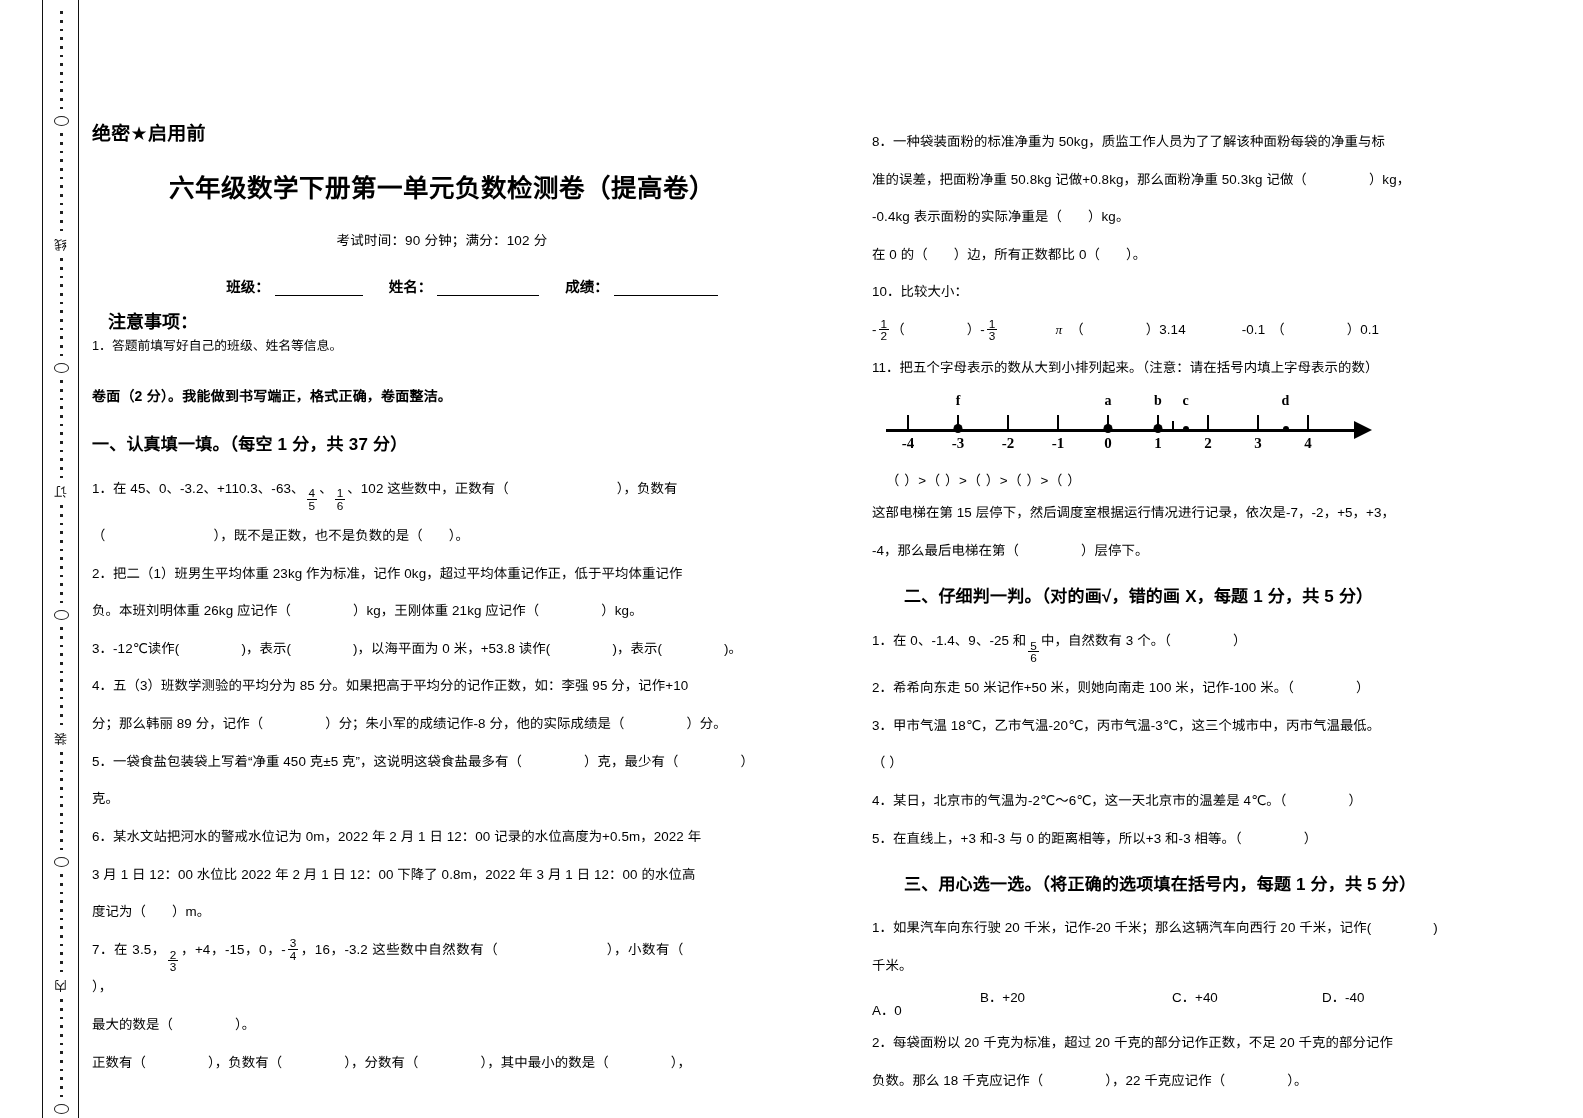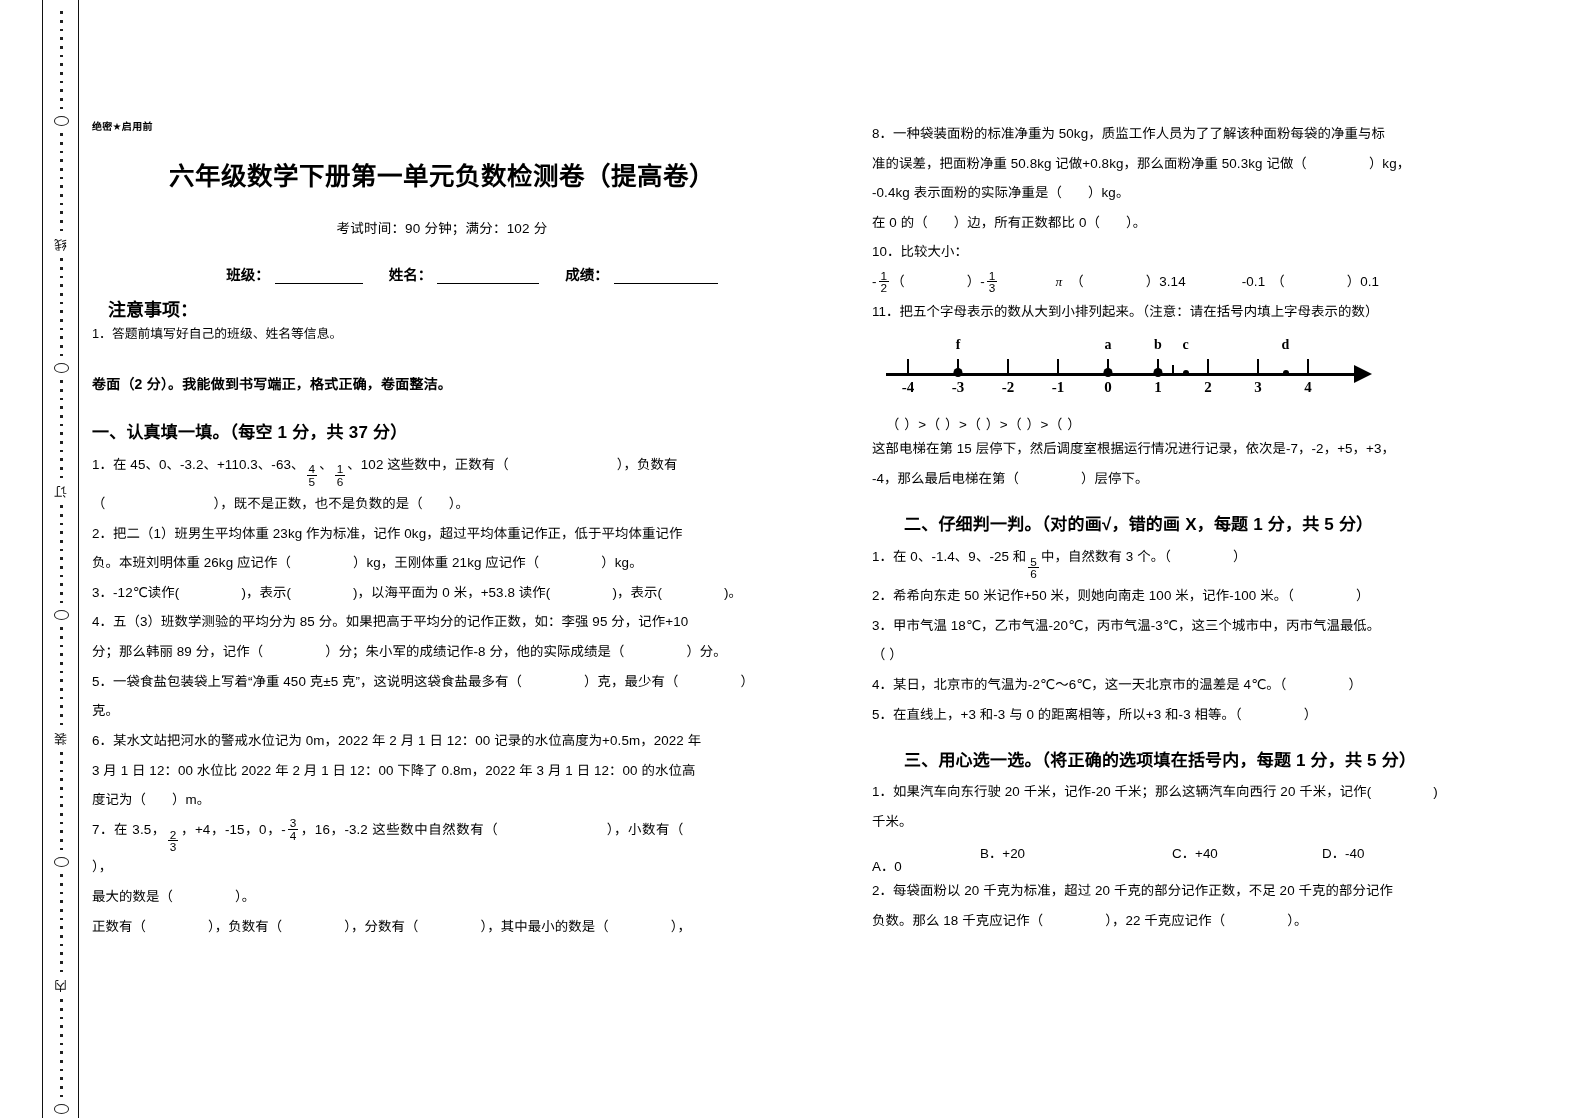--- a/index.html
+++ b/index.html
@@ -74,21 +74,21 @@
   
   .col {
     position: absolute;
     top: 0;
     box-sizing: border-box;
   }
   .col-left  { left: 92px;  width: 700px; }
   .col-right { left: 872px; width: 700px; }
 
   .secret-line {
-    font-size: 10px;
+    font-size: 19px;
     font-weight: bold;
     margin-top: 118px;
     letter-spacing: .3px;
   }
 
   h1.paper-title {
     font-size: 25.5px;
     font-weight: bold;
     text-align: center;
     margin: 28px 0 0 0;
@@ -147,26 +147,26 @@
     font-weight: bold;
     margin: 29px 0 0 0;
     letter-spacing: .2px;
     line-height: 1.3;
   }
   .col-right h2.section-head { margin-top: 22px; margin-left: 32px; }
 
   .q {
     font-size: 13.4px;
     line-height: 2.06;
-    margin-top: 6px;
+    margin-top: 18px;
     text-align: justify;
     text-justify: inter-ideograph;
     letter-spacing: .1px;
   }
-  .q.tight { margin-top: 2px; }
+  .q.tight { margin-top: 10px; }
 
   .blank-s { display: inline-block; width: 26px; }
   .blank-m { display: inline-block; width: 62px; }
   .blank-l { display: inline-block; width: 108px; }
 
   
   .frac {
     display: inline-flex;
     flex-direction: column;
     align-items: center;

